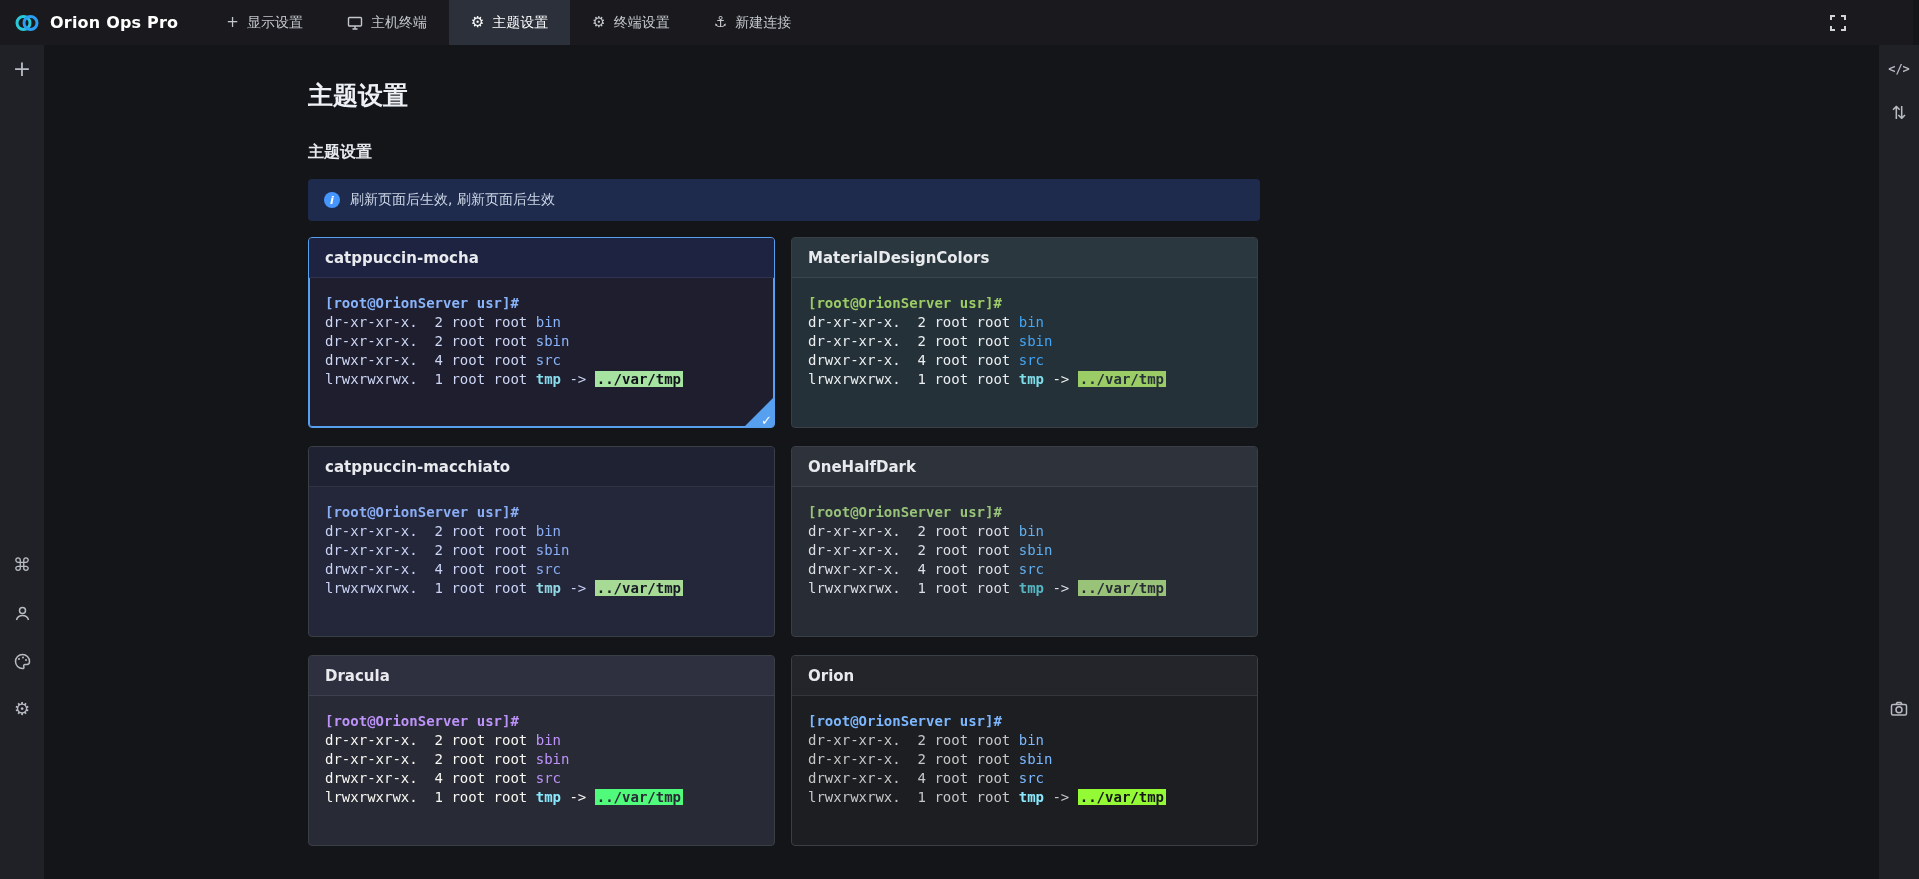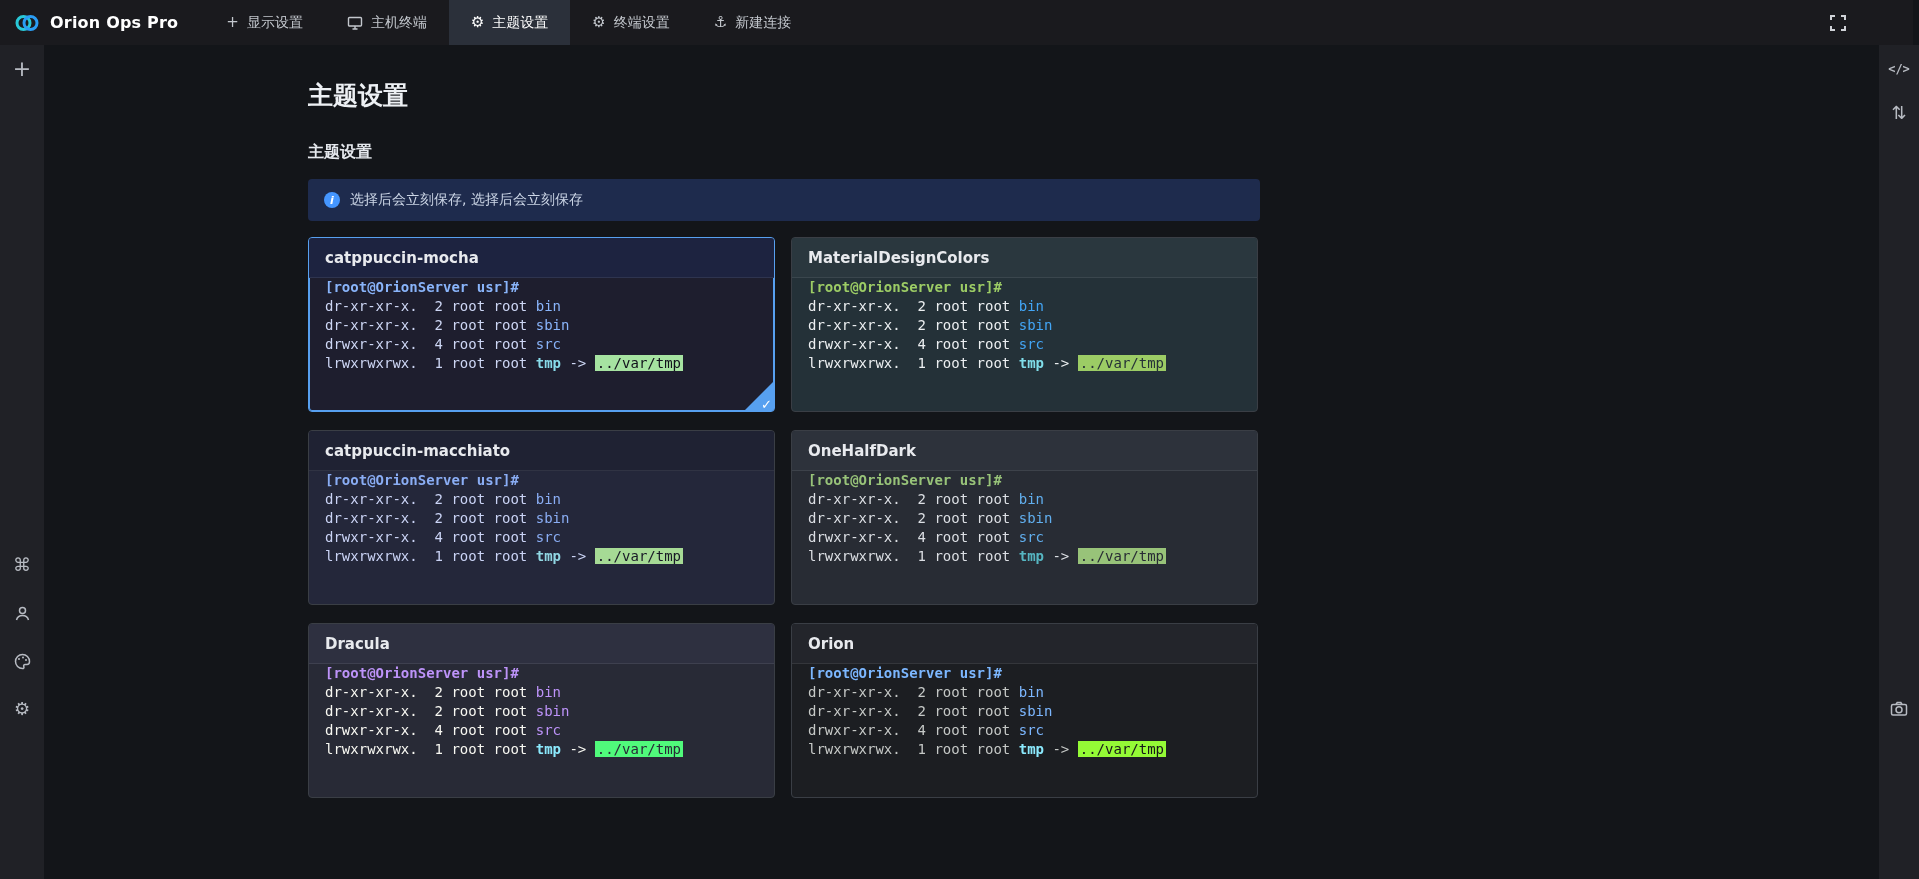--- a/index.html
+++ b/index.html
@@ -78,29 +78,29 @@
   .theme-card.selected {
     border-color: var(--selected-border, #57a0f0);
     box-shadow: 0 0 0 1px var(--selected-border, #57a0f0) inset;
   }
   .card-header {
     height: 40px; display: flex; align-items: center; padding: 0 16px;
     background: var(--hdr, #1d2340); border-bottom: 1px solid rgba(255,255,255,0.08);
     color: #e8eaee; font-weight: bold; font-size: 15px;
   }
   .card-body {
-    padding: 0 16px 38px;
+    padding: 16px 16px 38px;
     font-family: "DejaVu Sans Mono", "Liberation Mono", monospace;
     font-size: 14px; line-height: 19px;
   }
   .tline { white-space: pre; color: var(--fg, #cdd6f4); }
   .tline.prompt { color: var(--prompt, #89b4fa); font-weight: bold; }
   .dir { color: var(--dir, #89b4fa); font-weight: normal; text-align: right; }
   .lnk { color: var(--lnk, #89dceb); font-weight: bold; text-align: right; }
-  .tgt { background: var(--tgtbg, #a6e3a1); color: var(--tgtfg, #11111b); padding: 0 2px; }
+  .tgt { background: var(--tgtbg, #a6e3a1); color: var(--tgtfg, #11111b); padding: 0 2px; font-weight: bold; }
 
   .corner {
     position: absolute; right: -1px; bottom: -1px; width: 0; height: 0;
     border-left: 32px solid transparent;
     border-bottom: 32px solid var(--selected-border, #57a0f0);
   }
   .corner-check {
     position: absolute; right: 2px; bottom: -1px; color: #fff;
     font-size: 13px; font-weight: bold; z-index: 2;
   }
@@ -199,21 +199,21 @@
   </div>
 </aside>
 
 <main class="main">
   <div class="content">
     <h1 class="page-title">主题设置</h1>
     <h2 class="section-title">主题设置</h2>
 
     <div class="alert">
       <span class="info-dot">i</span>
-      <span class="alert-text">选择后会立刻保存, 选择后会立刻保存</span>
+      <span class="alert-text">刷新页面后生效, 刷新页面后生效</span>
     </div>
 
     <div class="cards-grid">
 
       <div class="theme-card selected" style="--hdr: #1d2340; --bg: #1e1e2e; --fg: #cdd6f4; --prompt: #89b4fa; --dir: #89b4fa; --lnk: #89dceb; --tgtbg: #a6e3a1; --tgtfg: #11111b;">
         <div class="card-header">
           <span class="card-title">catppuccin-mocha</span>
         </div>
         <div class="card-body">
           <div class="tline prompt">[root@OrionServer usr]#</div>

